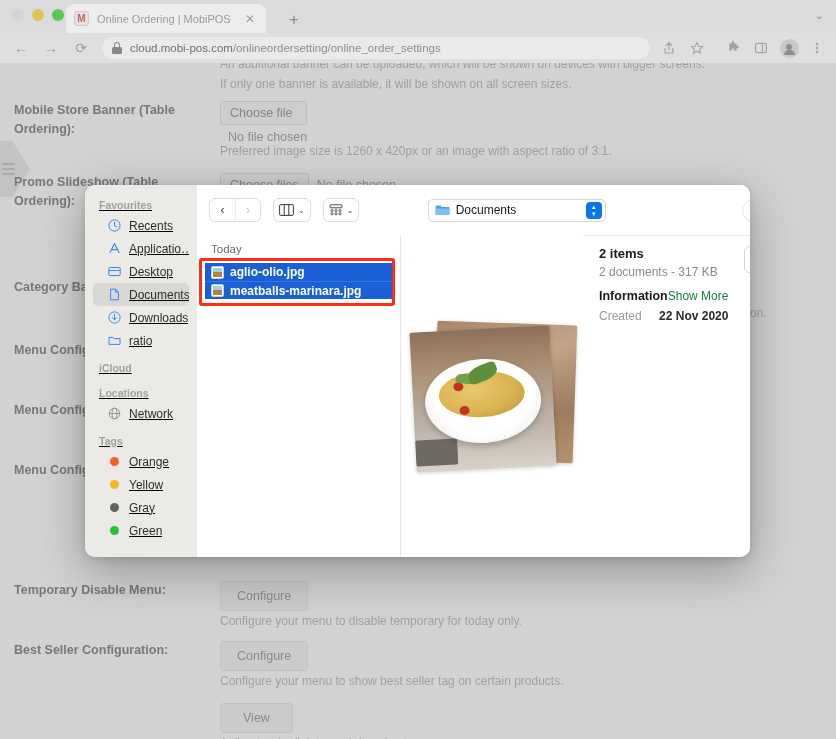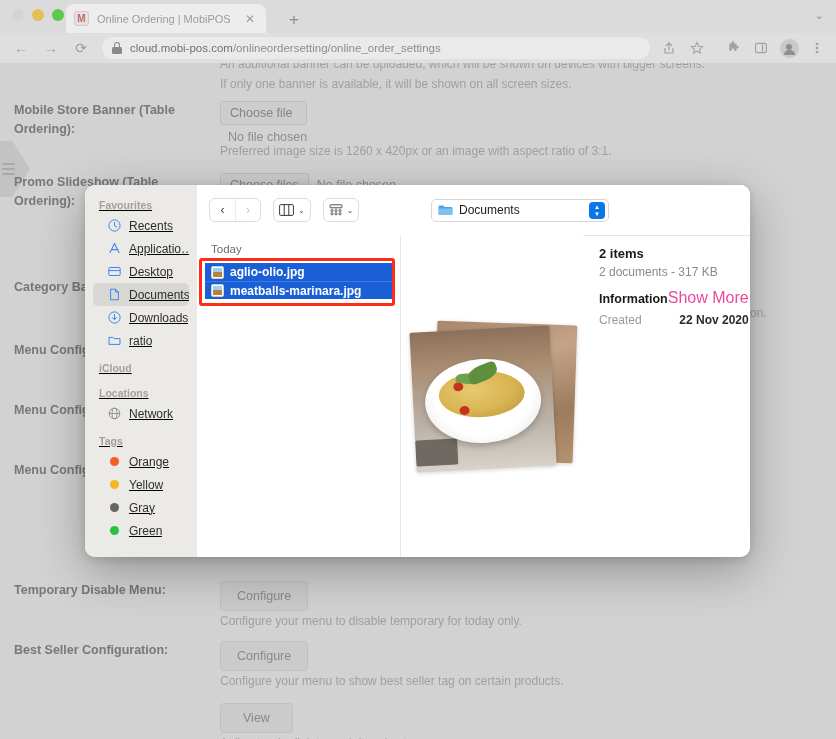--- a/index.html
+++ b/index.html
@@ -331,21 +331,21 @@
     flex: 0 0 auto; border-top: 1px solid #e6e6e6;
     padding: 10px 16px 0 16px;
   }
   .info-title { font-size: 13px; font-weight: bold; color: #1a1a1a; }
   .info-sub { font-size: 12px; color: #8a8a8a; margin-top: 4px; }
   .info-head-row {
     display: flex; align-items: baseline; justify-content: space-between;
     margin-top: 10px;
   }
   .info-head { font-size: 12.5px; font-weight: bold; color: #1a1a1a; }
-  .show-more { font-size: 16px; color: #ec4899; }
+  .show-more { font-size: 12px; color: #15803d; }
   .info-kv {
     display: flex; justify-content: space-between; margin-top: 6px;
     font-size: 12px; padding-bottom: 4px;
   }
   .info-k { color: #9a9a9a; }
   .info-v { color: #2b2b2b; font-weight: 600; }
 
   .dlg-footer {
     height: 47px; flex: 0 0 47px; border-top: 1px solid #e2e2e2;
     display: flex; align-items: center; justify-content: flex-end;

